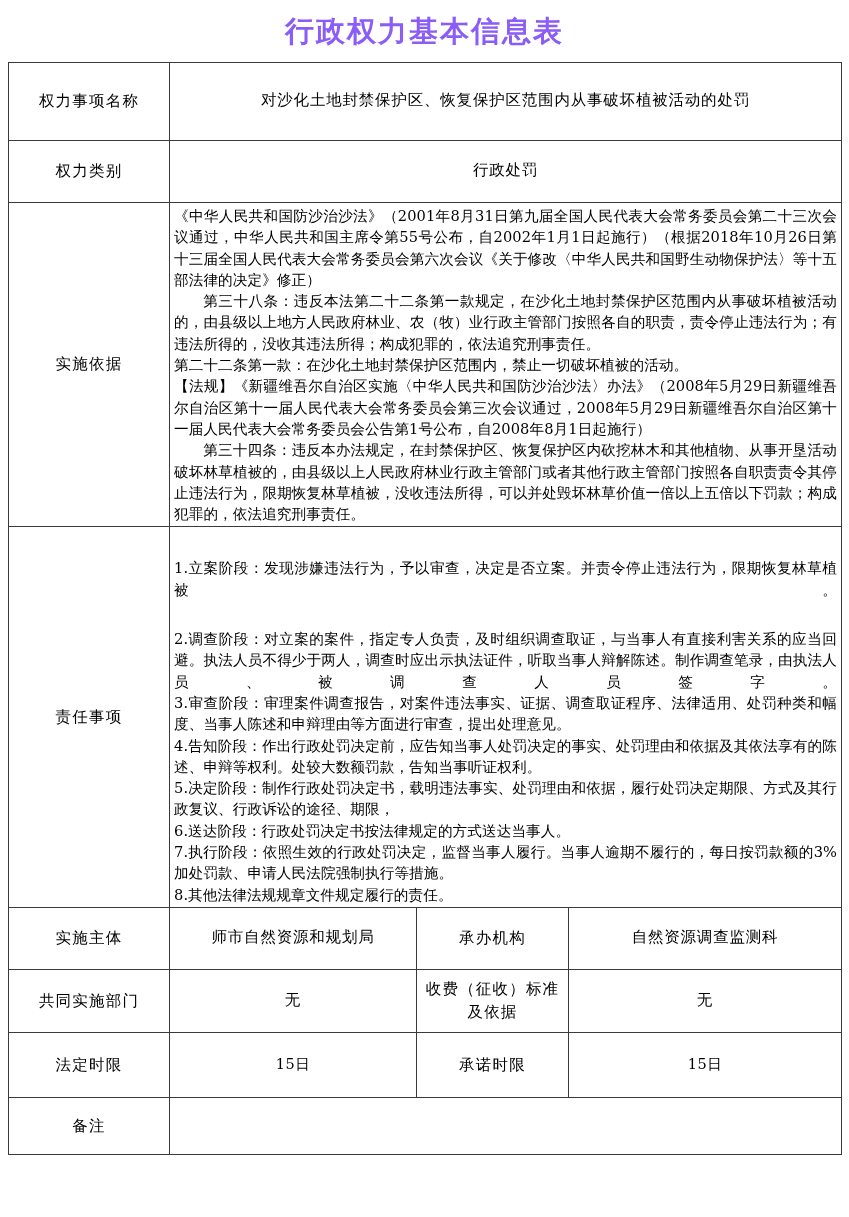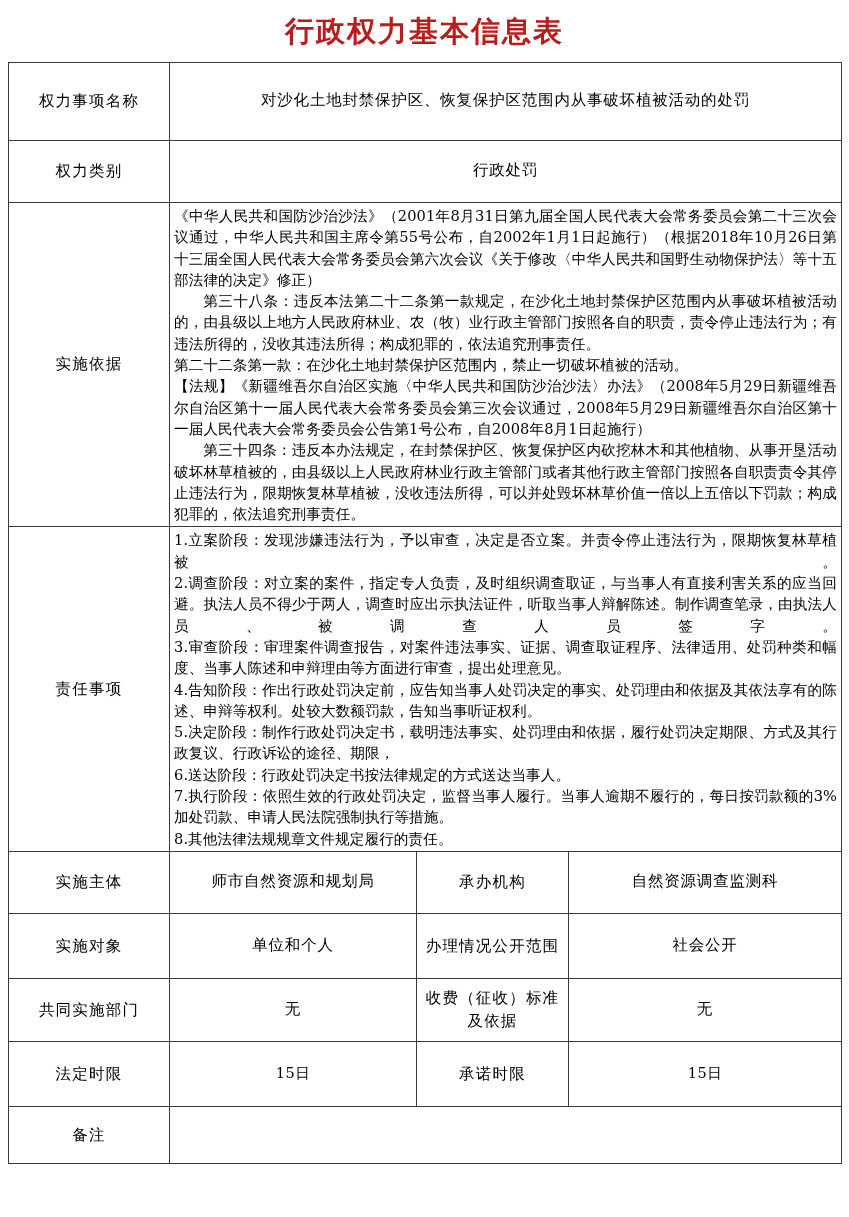--- a/index.html
+++ b/index.html
@@ -29,21 +29,21 @@
     display: flex;
     align-items: center;
     justify-content: center;
   }
   .doc-title {
     font-family: "DejaVu Serif", "Liberation Serif", serif;
     font-weight: bold;
     font-size: 29px;
     letter-spacing: 2px;
     line-height: 1;
-    color: #b91c1c;
+    color: #8b5cf6;
   }
 
   
   table.info {
     width: 833px;
     border-collapse: collapse;
     table-layout: fixed;
     border: 1px solid #2b2b2b;
   }
   table.info td {
@@ -91,20 +91,21 @@
     letter-spacing: 0.1px;
     margin: 0;
     text-indent: 0;
   }
   .para.indent2 { text-indent: 2em; }
 
   
   .para.stretch {
     text-align: justify;
     text-align-last: justify;
+    margin-top: 28px;
   }
 
   .r-name   { height: 78px; }
   .r-type   { height: 62px; }
   .r-basis  { height: 310px; }
   .r-duty   { height: 288px; }
   .r-subj   { height: 62px; padding-left: 24px; }
   .r-obj    { height: 65px; }
   .r-joint  { height: 63px; }
   .r-limit  { height: 65px; }
@@ -164,26 +165,20 @@
         </td>
       </tr>
 
       <tr class="r-subj">
         <td class="lbl">实施主体</td>
         <td class="val-center">师市自然资源和规划局</td>
         <td class="lbl">承办机构</td>
         <td class="val-center">自然资源调查监测科</td>
       </tr>
 
-      <tr class="r-obj">
-        <td class="lbl">实施对象</td>
-        <td class="val-center">单位和个人</td>
-        <td class="lbl">办理情况公开范围</td>
-        <td class="val-center">社会公开</td>
-      </tr>
 
       <tr class="r-joint">
         <td class="lbl">共同实施部门</td>
         <td class="val-center">无</td>
         <td class="lbl">收费（征收）标准及依据</td>
         <td class="val-center">无</td>
       </tr>
 
       <tr class="r-limit">
         <td class="lbl">法定时限</td>

